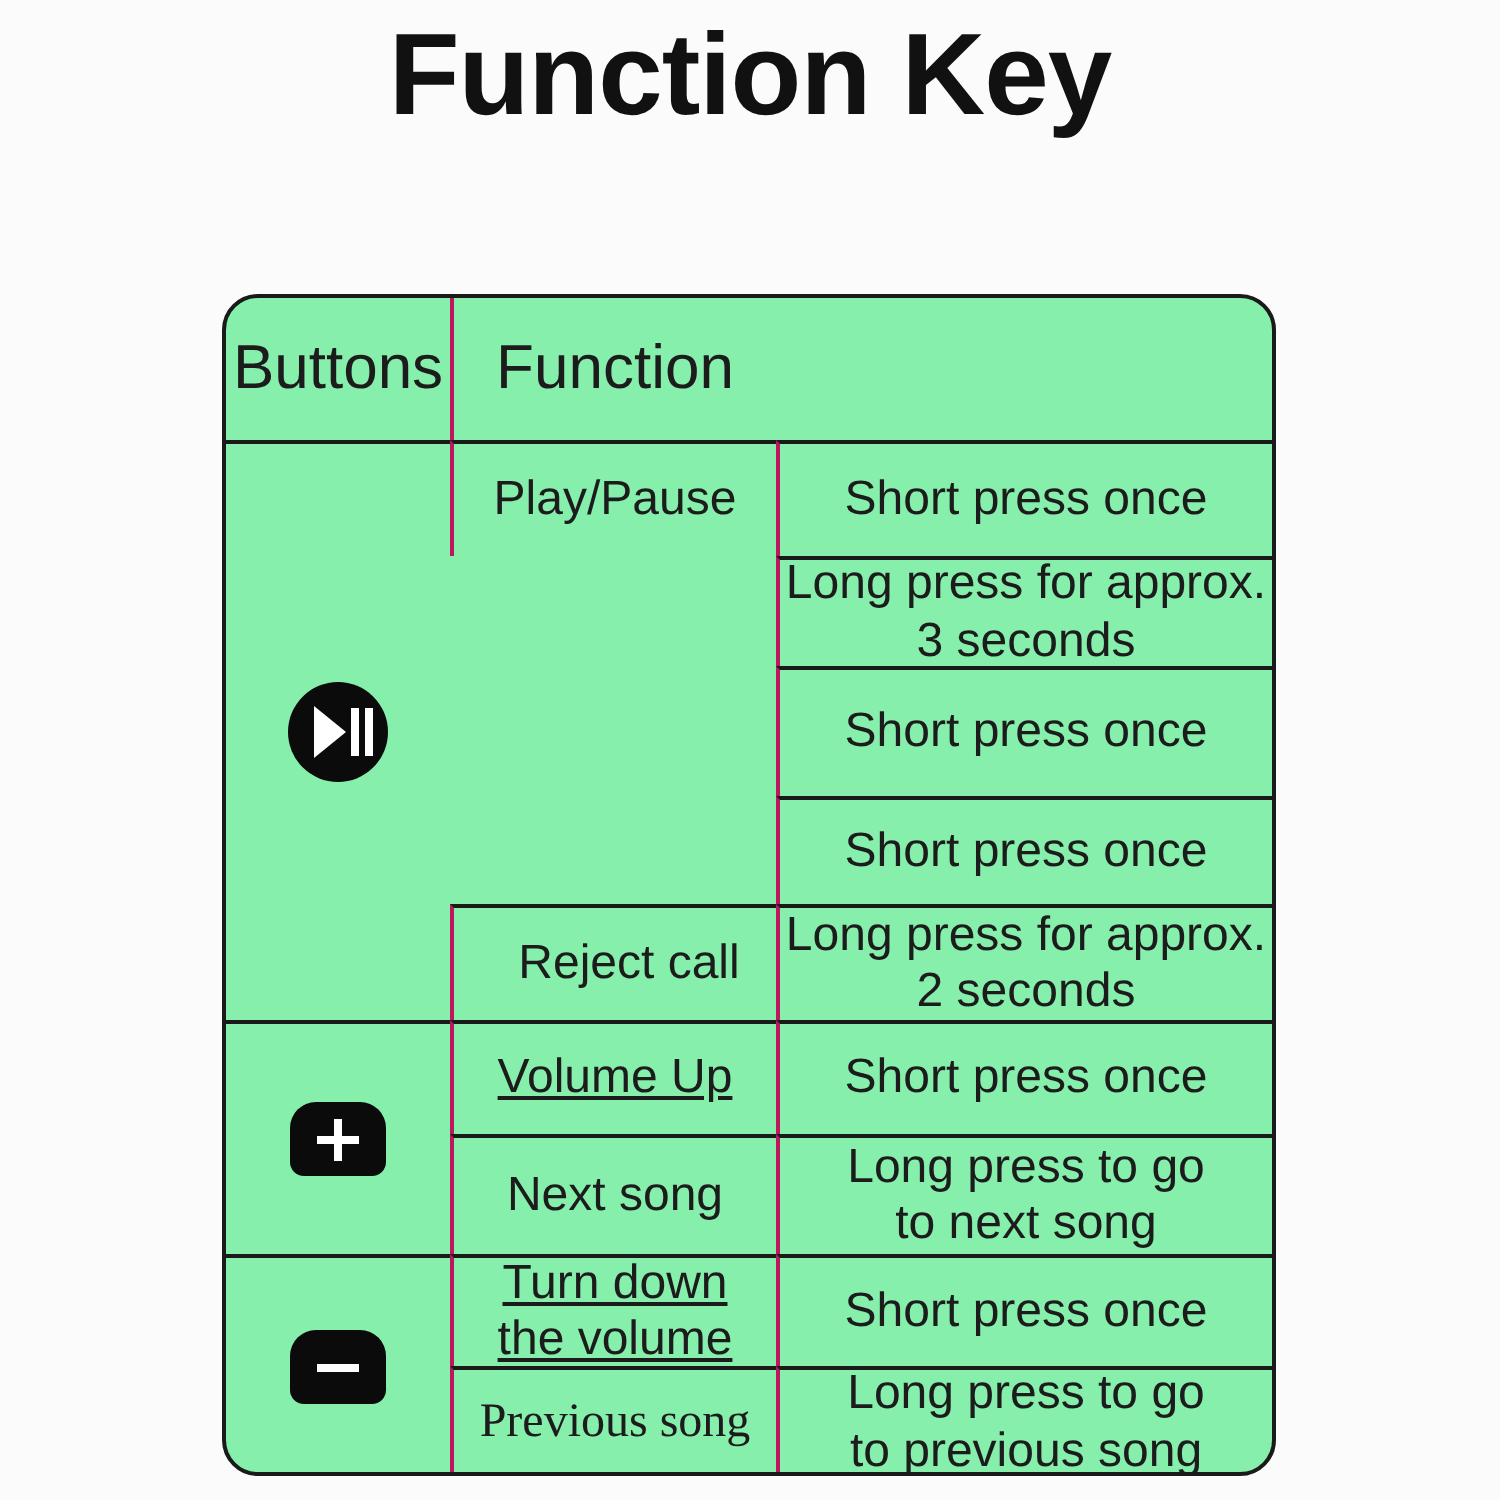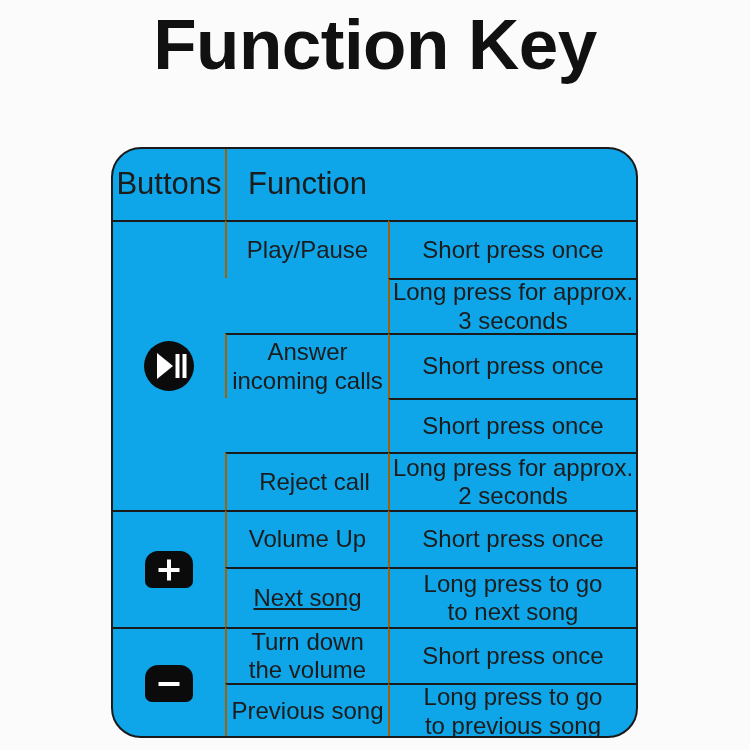--- a/index.html
+++ b/index.html
@@ -8,53 +8,53 @@
     background: #fbfbfb;
     font-family: "Liberation Sans", sans-serif;
     color: #1c1c1c;
     position: relative;
     overflow: hidden;
   }
   .page { width: 750px; height: 750px; position: relative; }
 
   .title {
     text-align: center;
-    font-size: 71px;
+    font-size: 58px;
     font-weight: 700;
     line-height: 1.13;
     letter-spacing: -0.5px;
     color: #111;
     padding-top: 5px;
   }
 
   .func-table {
     position: absolute;
     left: 111px; top: 147px;
     width: 527px; height: 591px;
     box-sizing: border-box;
     border: 2px solid #1a1a1a;
-    border-radius: 30px;
-    background: #0ea5e9;
+    border-radius: 18px;
+    background: #86efac;
     overflow: hidden;
     display: grid;
     grid-template-columns: 112px 163px 1fr;
     grid-template-rows: 71px 58px 55px 65px 54px 58px 57px 60px 56px 55px;
   }
   .cell {
     display: flex;
     align-items: center;
     justify-content: center;
     text-align: center;
     font-size: 24px;
     line-height: 1.18;
     white-space: pre-line;
     box-sizing: border-box;
     padding: 0 2px;
   }
-  .cell.bl { border-left: 2px solid #a16207; }
+  .cell.bl { border-left: 2px solid #be185d; }
   .cell.bt { border-top: 2px solid #1a1a1a; }
   .head { font-size: 31px; padding: 0; }
 
   .icon-cell { display: flex; align-items: center; justify-content: center; box-sizing: border-box; }
   .g1 { grid-column: 1; grid-row: 2 / span 5; }
   .g2 { grid-column: 1; grid-row: 7 / span 2; }
   .g3 { grid-column: 1; grid-row: 9 / span 2; }
 
   .pp-circle { width: 50px; height: 50px; display: block; }
 
@@ -99,51 +99,49 @@
         </svg>
       </span>
     </div>
 
     <div class="cell bl bt" style="grid-column:2;grid-row:2;">Play/Pause</div>
     <div class="cell bl bt" style="grid-column:3;grid-row:2;">Short press once</div>
 
     <div class="cell bl bt" style="grid-column:3;grid-row:3;">Long press for approx.
 3 seconds</div>
 
-    <div class="cell bl bt" style="grid-column:2;grid-row:4;">Answer
-incoming calls</div>
     <div class="cell bl bt" style="grid-column:3;grid-row:4;">Short press once</div>
 
     <div class="cell bl bt" style="grid-column:3;grid-row:5;">Short press once</div>
 
     <div class="cell bl bt" style="grid-column:2;grid-row:6;padding-left:16px;">Reject call</div>
     <div class="cell bl bt" style="grid-column:3;grid-row:6;">Long press for approx.
 2 seconds</div>
 
     <div class="icon-cell cell bt g2">
       <span class="key">
         <span class="bar-h"></span><span class="bar-v"></span>
       </span>
     </div>
 
-    <div class="cell bl bt" style="grid-column:2;grid-row:7;">Volume Up</div>
+    <div class="cell bl bt" style="grid-column:2;grid-row:7;text-decoration:underline;">Volume Up</div>
     <div class="cell bl bt" style="grid-column:3;grid-row:7;">Short press once</div>
 
-    <div class="cell bl bt" style="grid-column:2;grid-row:8;text-decoration:underline;">Next song</div>
+    <div class="cell bl bt" style="grid-column:2;grid-row:8;">Next song</div>
     <div class="cell bl bt" style="grid-column:3;grid-row:8;">Long press to go
 to next song</div>
 
     <div class="icon-cell cell bt g3">
       <span class="key">
         <span class="bar-h"></span>
       </span>
     </div>
 
-    <div class="cell bl bt" style="grid-column:2;grid-row:9;">Turn down
+    <div class="cell bl bt" style="grid-column:2;grid-row:9;text-decoration:underline;">Turn down
 the volume</div>
     <div class="cell bl bt" style="grid-column:3;grid-row:9;">Short press once</div>
 
-    <div class="cell bl bt" style="grid-column:2;grid-row:10;">Previous song</div>
+    <div class="cell bl bt" style="grid-column:2;grid-row:10;font-family:Liberation Serif, serif;">Previous song</div>
     <div class="cell bl bt" style="grid-column:3;grid-row:10;">Long press to go
 to previous song</div>
 
   </div>
 </div>
 
 </body></html>

